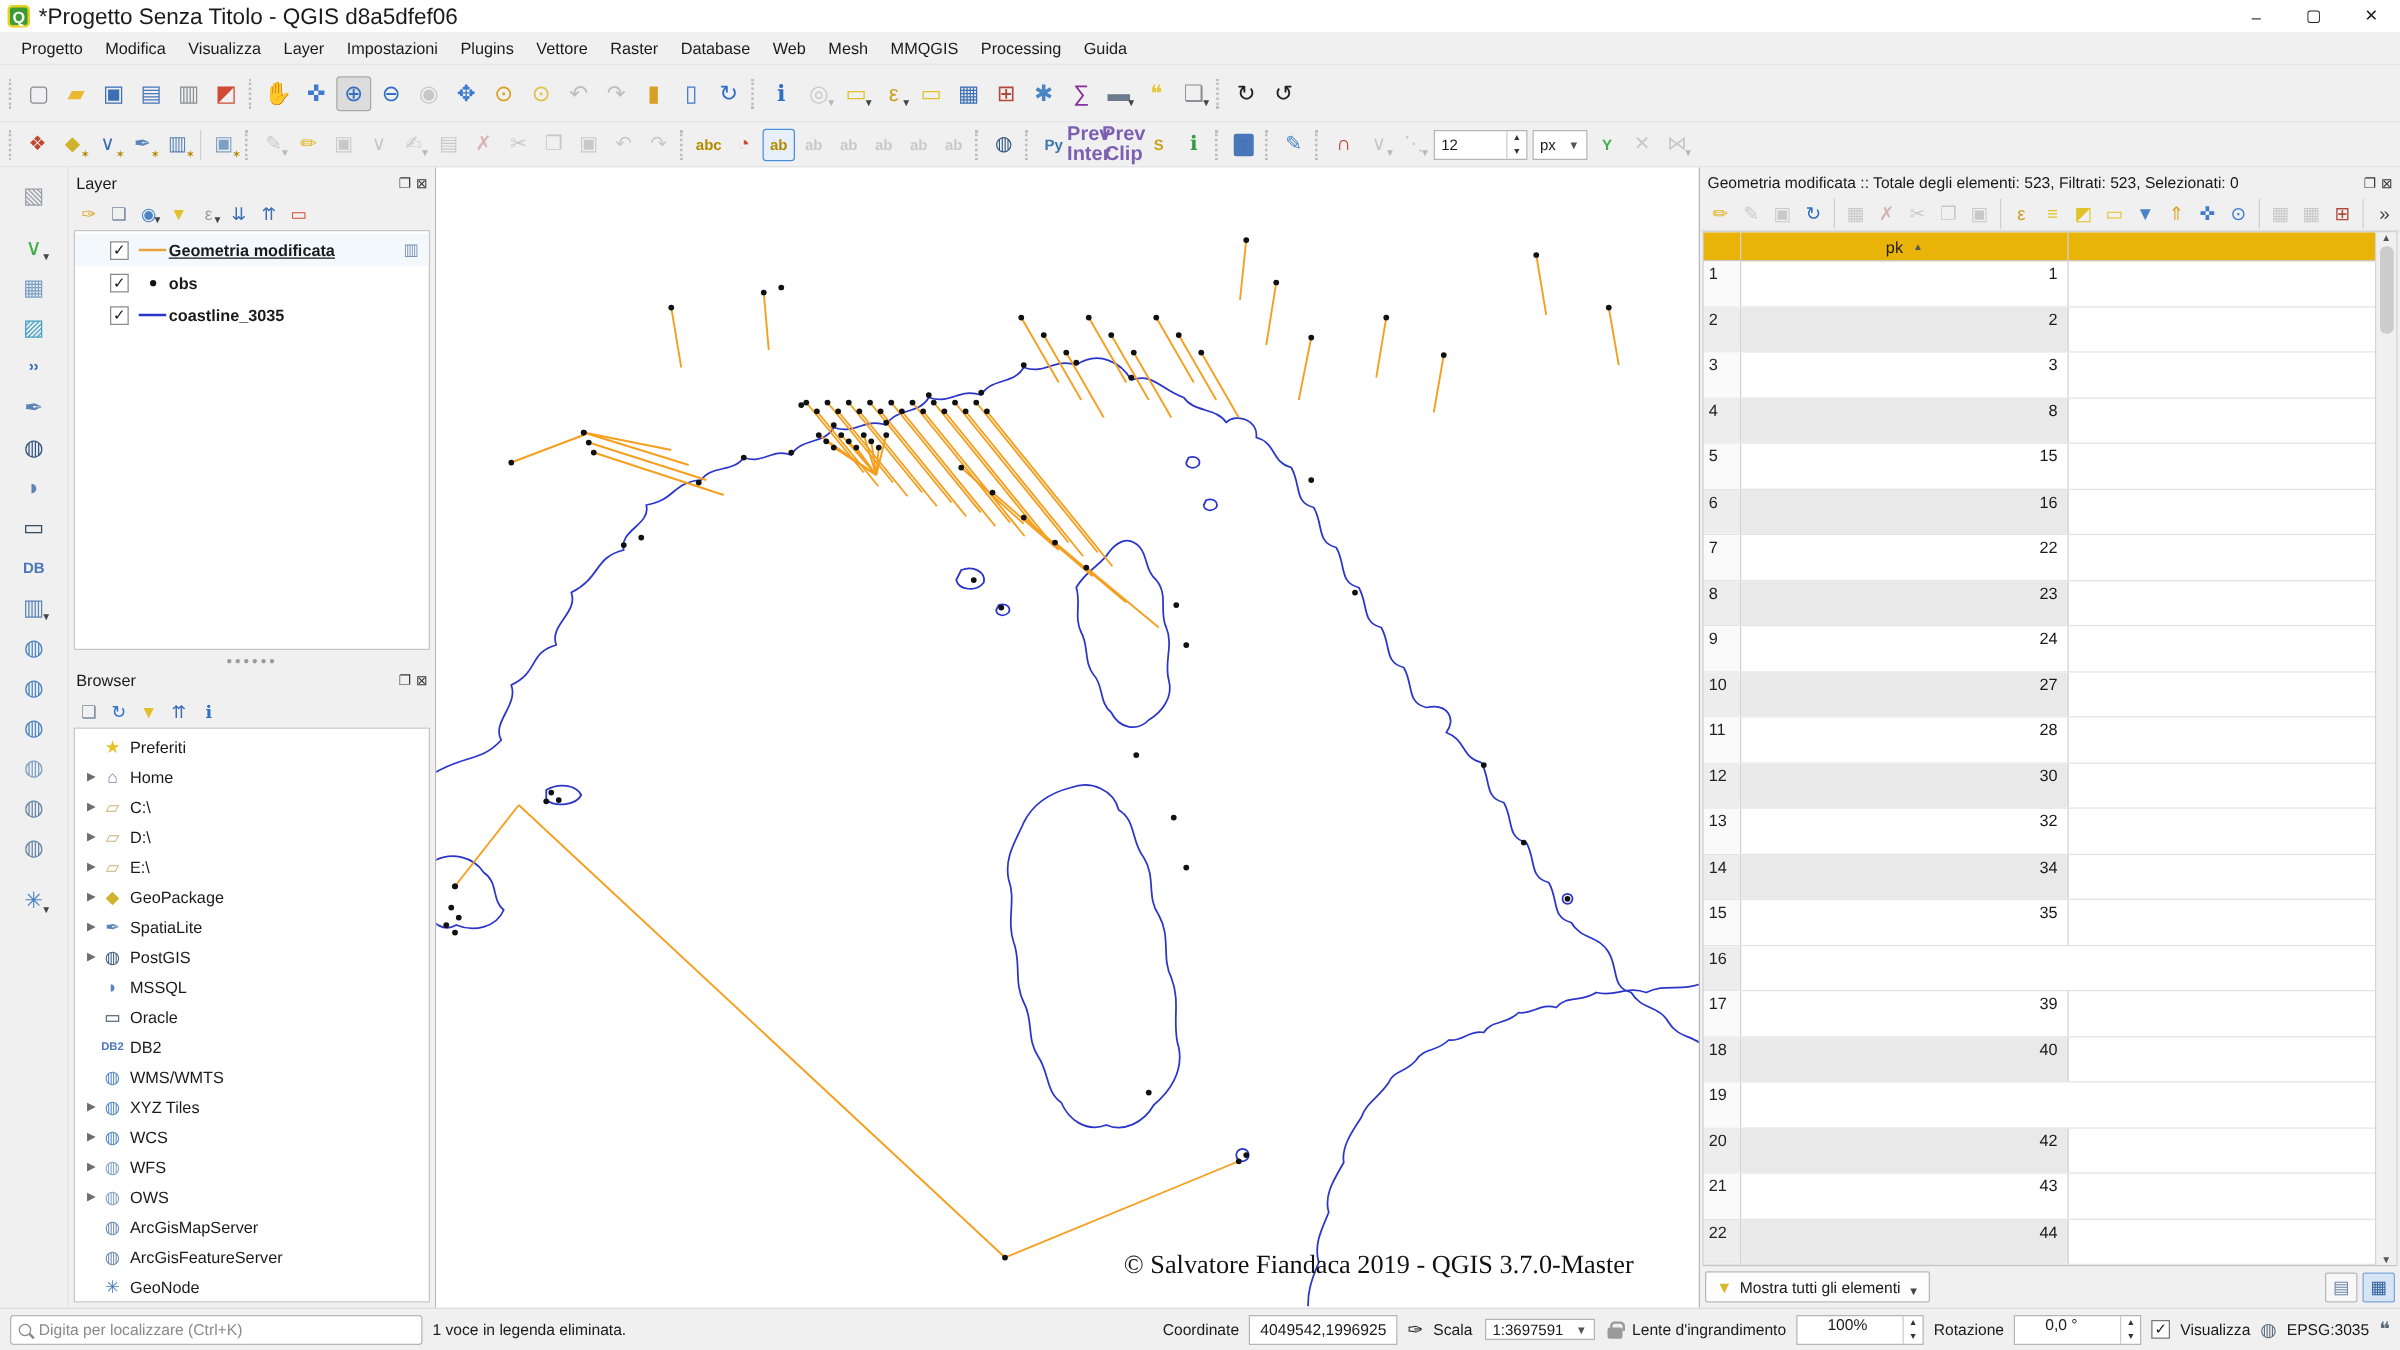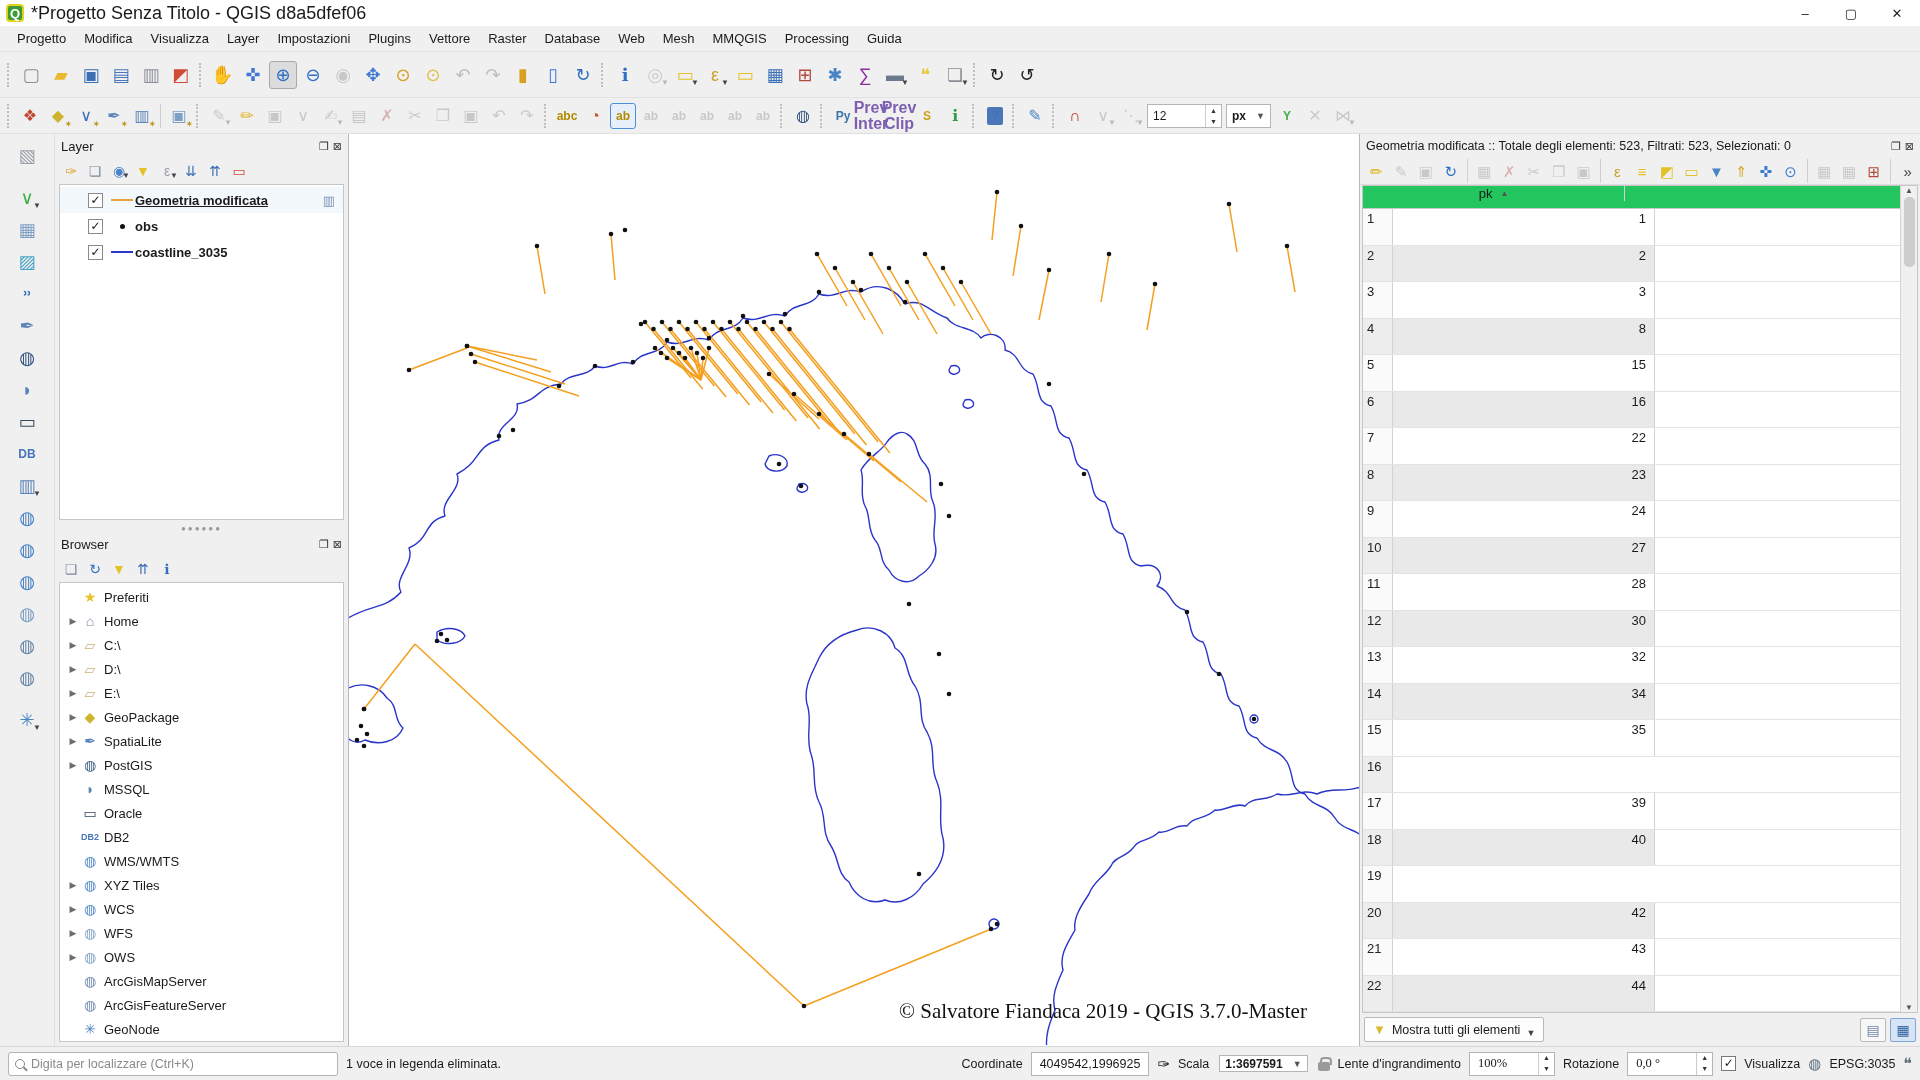--- a/index.html
+++ b/index.html
@@ -33,21 +33,21 @@
   .tb-icon.boxed span.glyph { background:#4a77b8; color:#fff; width:16px; height:18px; display:flex;
     align-items:center; justify-content:center; font-size:12px; border-radius:2px; }
   .tb-sep { width:1px; height:24px; background:#cfcfcf; margin:0 4px; }
   .tb-handle { width:6px; height:24px; border-left:2px dotted #bdbdbd; margin:0 3px; }
   .spinbox { display:flex; align-items:center; background:#fff; border:1px solid #b5b5b5; height:24px;
     margin:0 2px; padding-left:5px; }
   .spinbox .val { min-width:52px; font-size:12px; }
   .spin-arrows { display:flex; flex-direction:column; width:16px; border-left:1px solid #ccc; height:100%; }
   .spin-arrows span { flex:1; font-size:7px; display:flex; align-items:center; justify-content:center; color:#333; }
   .combo { display:flex; align-items:center; background:#fff; border:1px solid #b5b5b5; height:24px;
-    margin:0 2px; padding:0 5px; font-size:12px;font-weight:bold; }
+    margin:0 2px; padding:0 5px; font-size:12px; }
   .combo .arrow { margin-left:10px; font-size:9px; color:#555; }
   
   .main { display:flex; height:912px; }
   .left-strip { width:55px; background:#f0f0f0; display:flex; flex-direction:column; align-items:center;
     padding-top:6px; border-right:1px solid #e0e0e0; }
   .left-strip .tb-icon { margin:2px 0; }
   .panels { width:294px; display:flex; flex-direction:column; background:#f0f0f0; border-right:1px solid #b8b8b8; }
   .panel-header { height:24px; display:flex; align-items:center; padding:0 6px; font-size:13px; }
   .panel-header .ph-btns { margin-left:auto; display:flex; gap:4px; font-size:11px; color:#333; }
   .panel-tools { height:26px; display:flex; align-items:center; padding-left:4px; }
@@ -70,21 +70,21 @@
   
   .map-wrap { flex:1; background:#fff; position:relative; border-right:1px solid #b8b8b8; }
   
   .attr-panel { width:560px; display:flex; flex-direction:column; background:#f0f0f0; }
   .attr-header { height:24px; display:flex; align-items:center; padding:0 6px; font-size:12.5px; }
   .attr-header .ph-btns { margin-left:auto; display:flex; gap:4px; font-size:11px; color:#333; }
   .attr-tools { height:27px; display:flex; align-items:center; padding-left:4px; border-bottom:1px solid #ddd; }
   .attr-tools .tb-icon { width:23px; height:23px; font-size:15px; }
   .attr-body { flex:1; display:flex; background:#fff; border:1px solid #c6c6c6; margin:0 2px; position:relative; }
   .grid { flex:1; display:flex; flex-direction:column; }
-  .grid-head { height:23px; display:flex; border-bottom:1px solid #c9c9c9; background:#22c55e;flex-direction:column; }
+  .grid-head { height:23px; display:flex; border-bottom:1px solid #c9c9c9; background:#eab308; }
   .gh-num { width:30px; border-right:1px solid #d2d2d2; }
   .gh-pk { width:262px; border-right:1px solid #d2d2d2; display:flex; align-items:center; justify-content:center;
     gap:8px; font-size:13px; }
   .gh-pk .sort { font-size:8px; color:#555; }
   .grid-rows { flex:1; }
   .grow { height:36.5px; display:flex; border-bottom:1px solid #e3e3e3; font-size:13px; }
   .grow .cnum { width:30px; border-right:1px solid #d2d2d2; padding:2px 0 0 4px; color:#222; background:#fafafa; }
   .grow .cpk { width:262px; border-right:1px solid #d2d2d2; text-align:right; padding:2px 8px 0 0; }
   .grow.even .cpk { background:#e9e9e9; }
   .grow.even .cnum { background:#ededed; }
@@ -103,21 +103,21 @@
   
   .statusbar { height:34px; background:#f0f0f0; border-top:1px solid #d8d8d8; display:flex; align-items:center;
     padding:0 8px; gap:8px; font-size:12.5px; }
   .locator { width:330px; height:24px; background:#fff; border:1px solid #b5b5b5; border-radius:3px;
     display:flex; align-items:center; padding:0 6px; color:#8a8a8a; gap:6px; }
   .mag { width:10px; height:10px; border:1.6px solid #8a8a8a; border-radius:50%; position:relative; flex:none; }
   .mag::after { content:""; position:absolute; width:5px; height:1.6px; background:#8a8a8a;
     transform:rotate(45deg); right:-4px; bottom:-2px; }
   .sb-field { background:#fff; border:1px solid #b5b5b5; height:24px; display:flex; align-items:center;
     padding:0 8px; font-size:12.5px; }
-  .sb-spin { display:flex; align-items:center; background:#fff; border:1px solid #b5b5b5; height:24px; padding-left:8px;font-family:Liberation Serif, serif; }
+  .sb-spin { display:flex; background:#fff; border:1px solid #b5b5b5; height:24px; padding-left:24px; }
   .sb-spin .val { min-width:60px; }
   .cbx { width:15px; height:15px; border:1px solid #777; background:#fff; font-size:12px; line-height:13px;
     text-align:center; }
   .lock { width:12px; height:9px; background:#9a9a9a; border-radius:2px; position:relative; margin-top:5px; }
   .lock::before { content:""; position:absolute; top:-5px; left:2px; width:8px; height:6px;
     border:2px solid #9a9a9a; border-bottom:none; border-radius:4px 4px 0 0; }
   .glyph { line-height:1; }
 </style>
 </head>
 <body>

